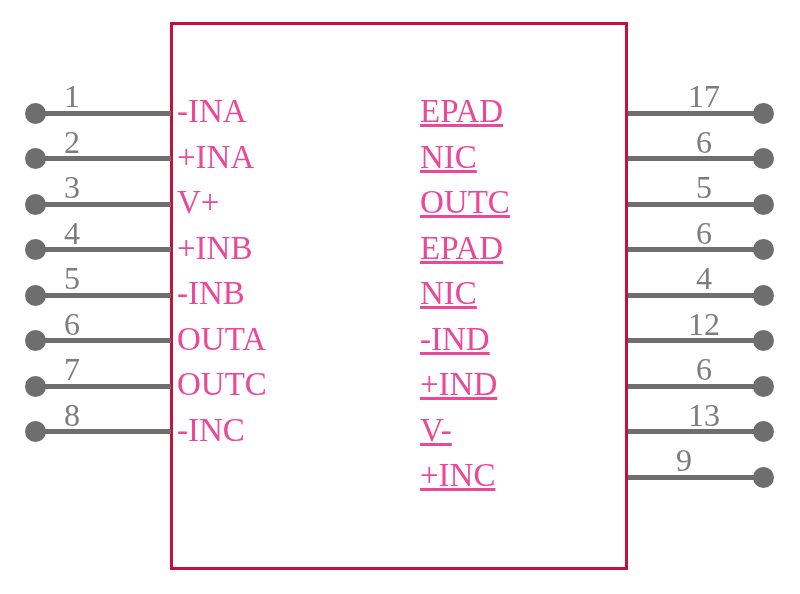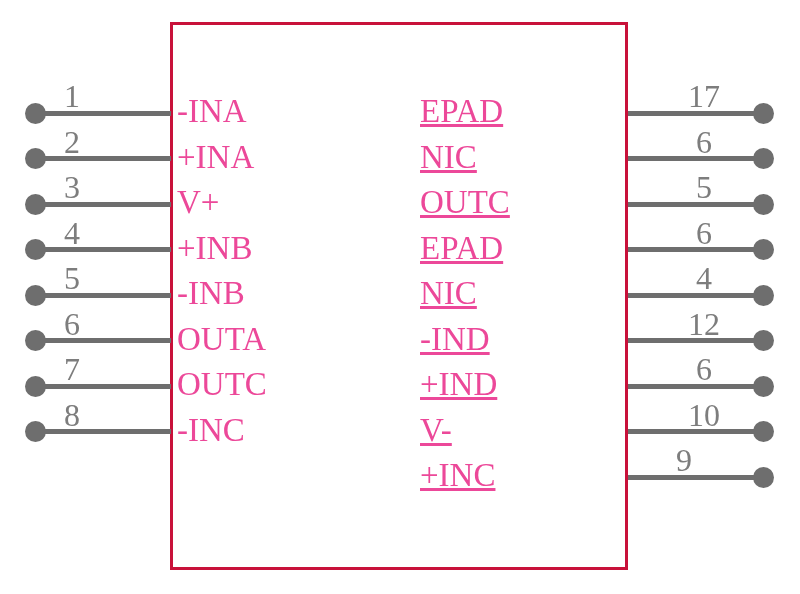--- a/index.html
+++ b/index.html
@@ -165,21 +165,21 @@
   </div>
   <div class="pin right" style="--y:386px">
     <div class="dot"></div>
     <div class="wire"></div>
     <span class="num">6</span>
     <span class="lbl">+IND</span>
   </div>
   <div class="pin right" style="--y:431.5px">
     <div class="dot"></div>
     <div class="wire"></div>
-    <span class="num">10</span>
+    <span class="num">13</span>
     <span class="lbl">V-</span>
   </div>
   <div class="pin right" style="--y:477px">
     <div class="dot"></div>
     <div class="wire"></div>
     <span class="num" style="left:636px;">9</span>
     <span class="lbl">+INC</span>
   </div>
 
 </div>

